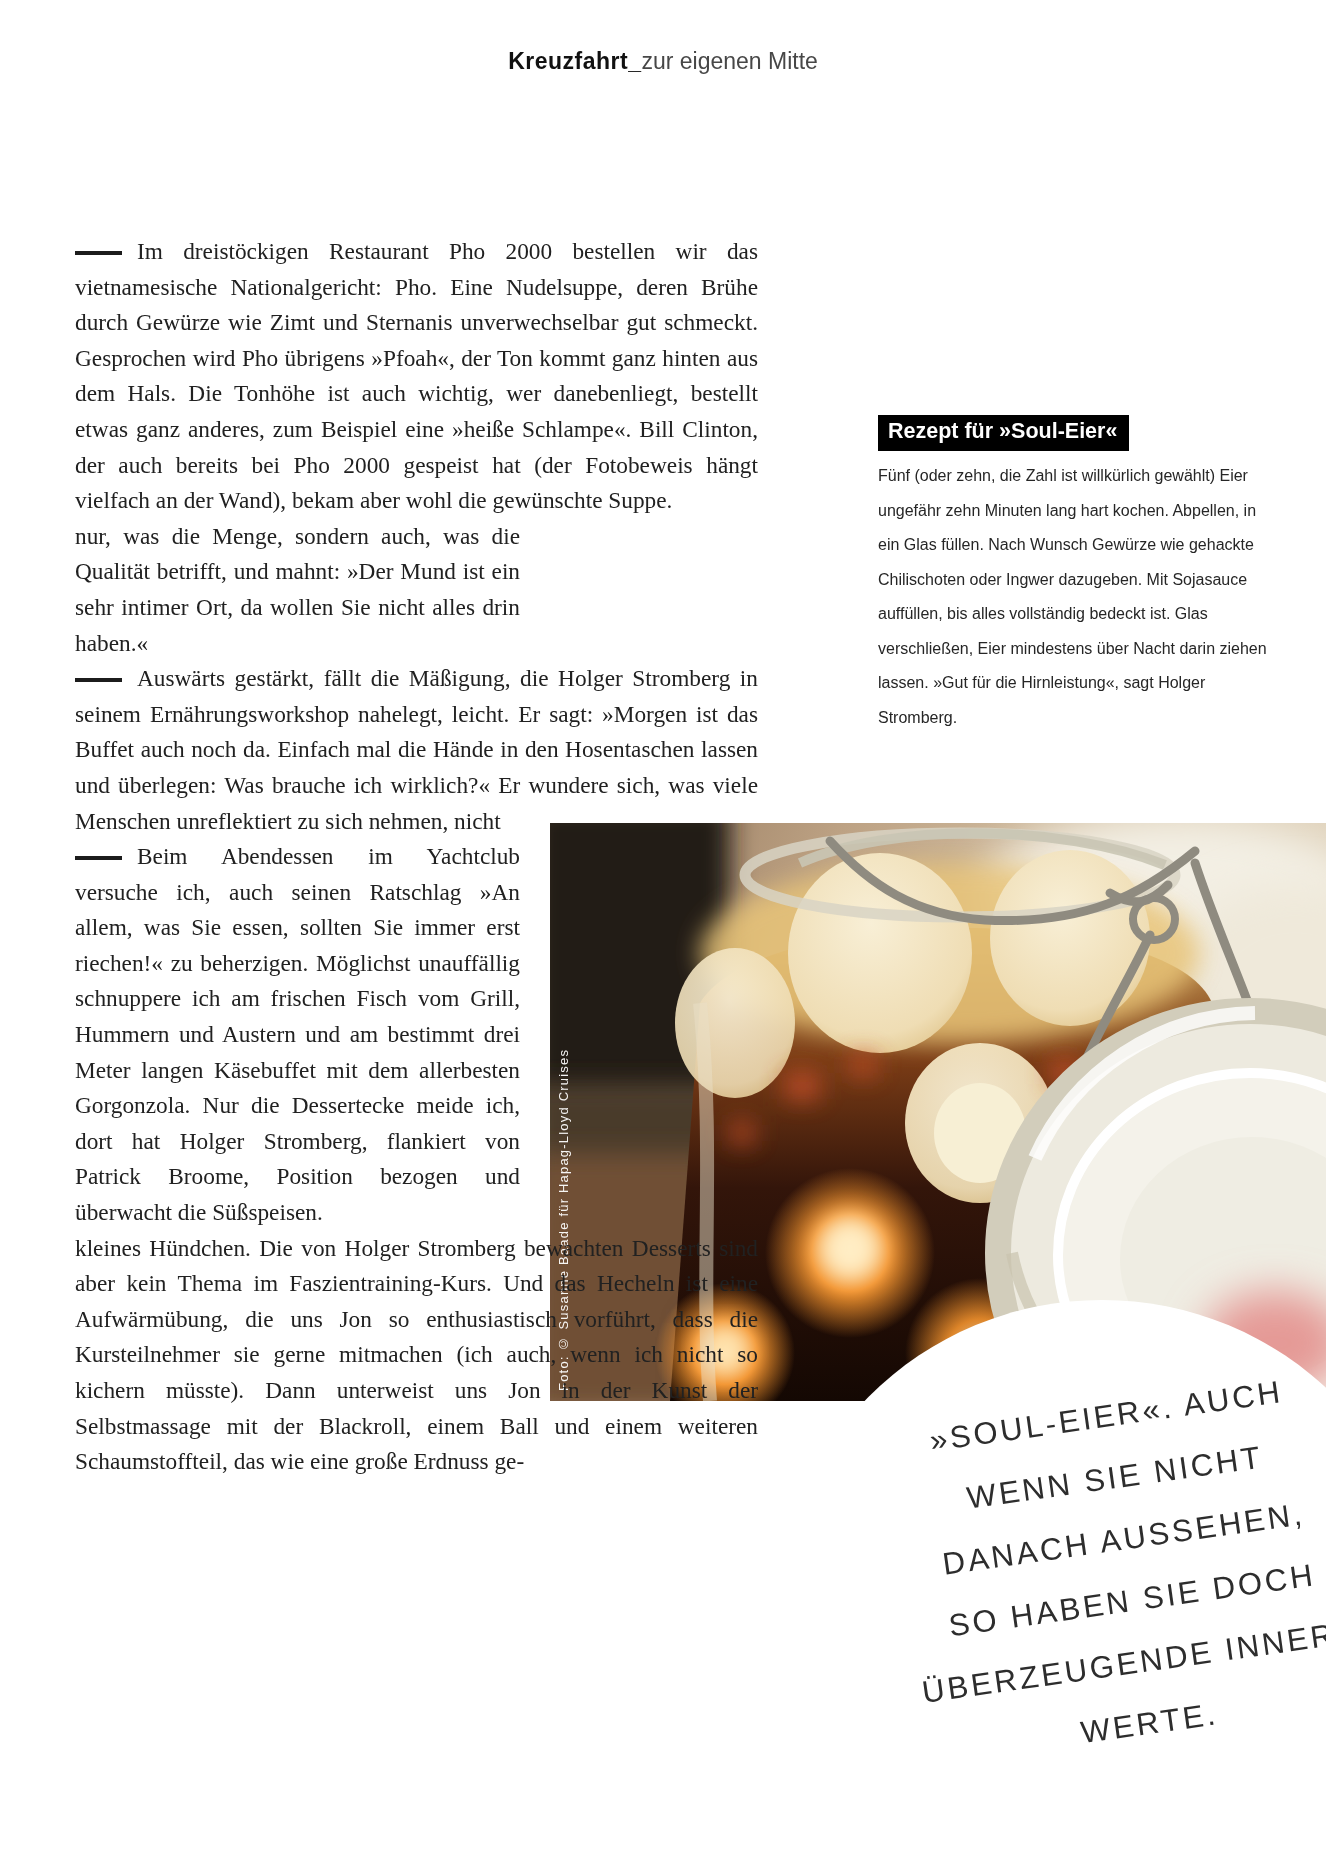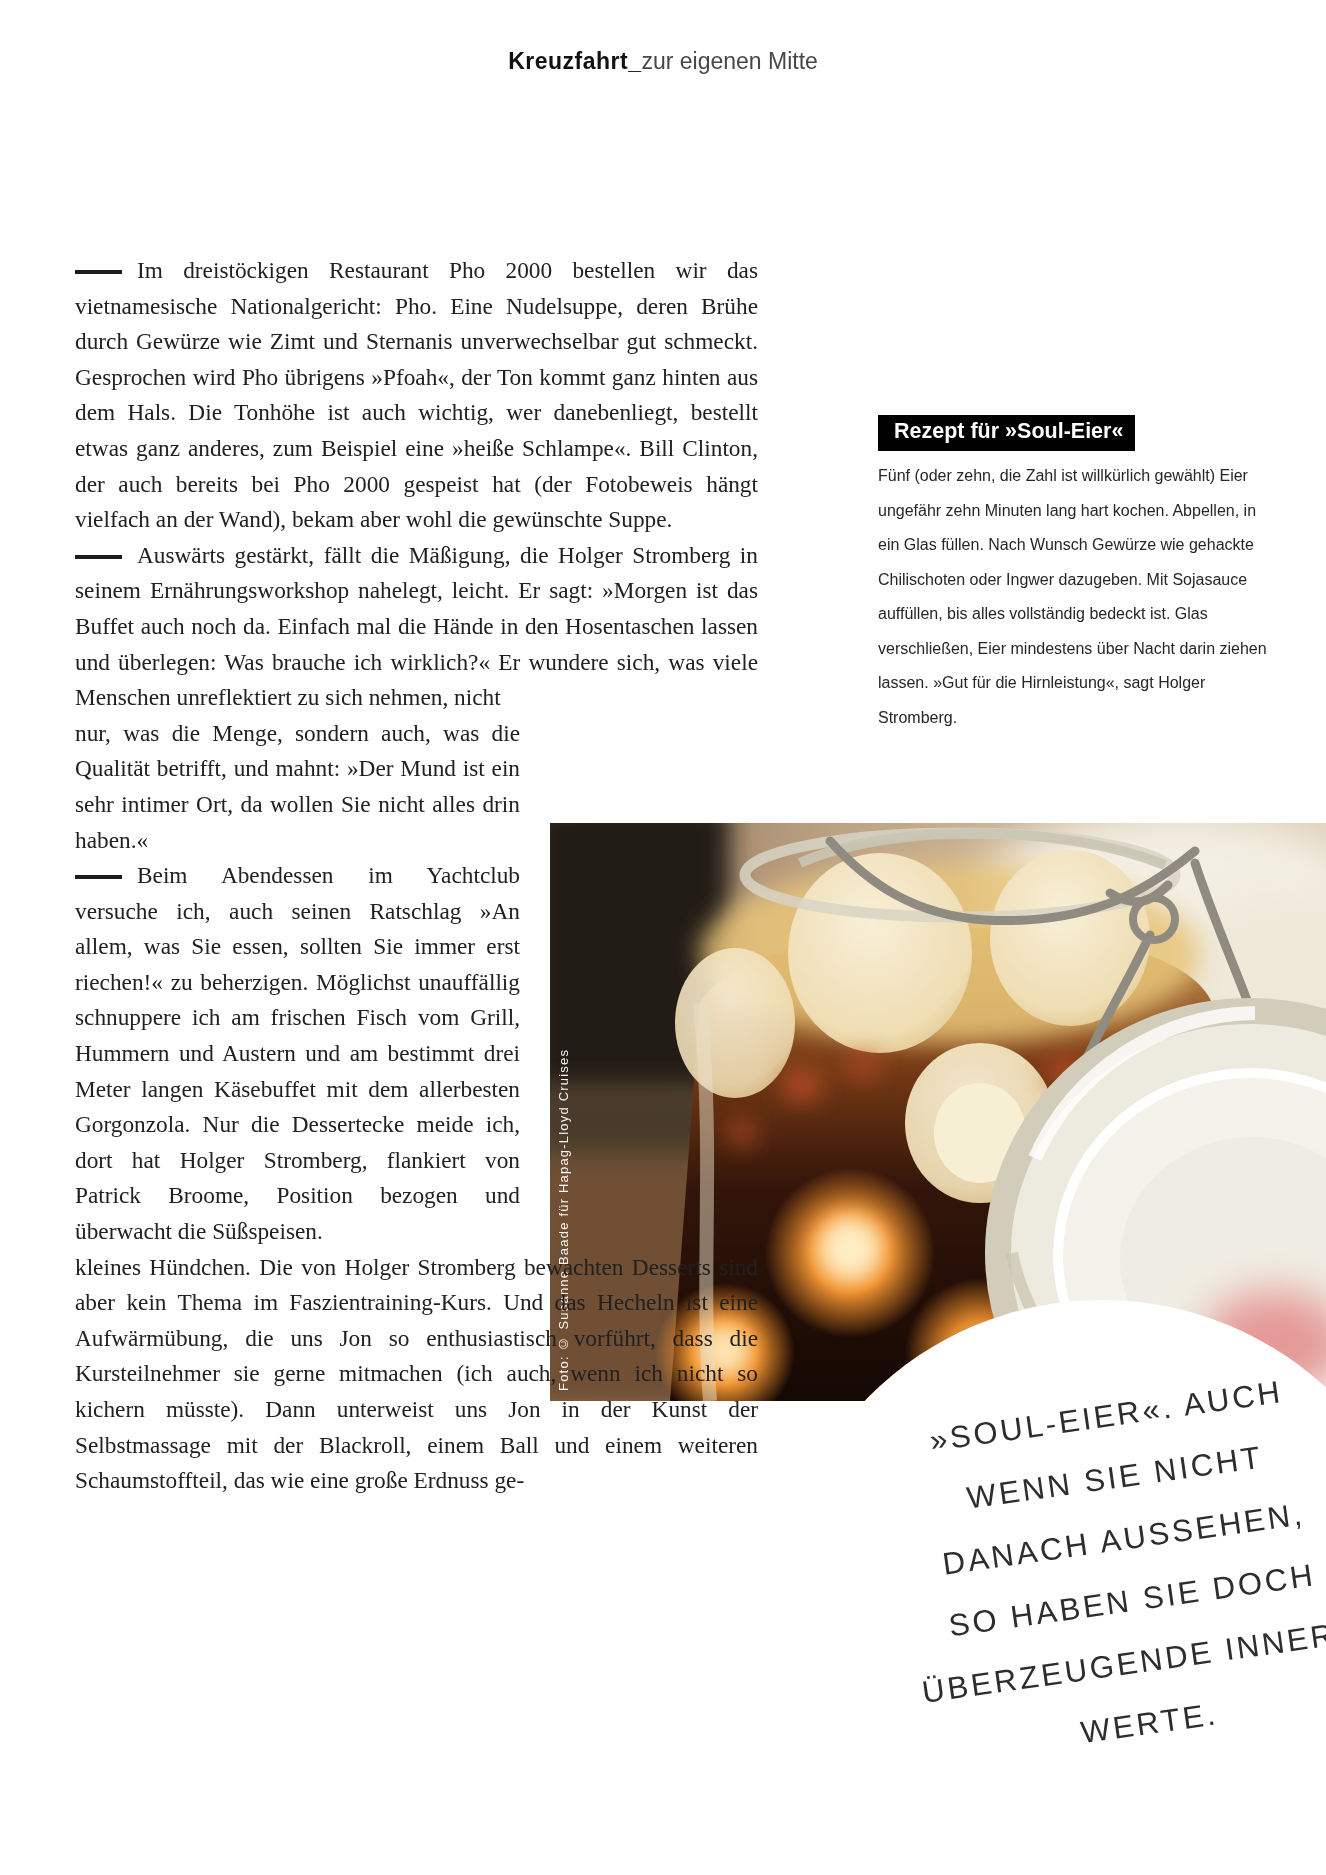--- a/index.html
+++ b/index.html
@@ -6,32 +6,32 @@
   .page{position:relative;width:1326px;height:1875px;background:#ffffff;overflow:hidden;
         font-family:"Liberation Serif", serif;color:#1f1f1f;}
 
   
   .pageheader{position:absolute;top:48px;left:0;width:100%;text-align:center;
         font-family:"Liberation Sans", sans-serif;font-size:23px;}
   .brand{font-weight:bold;color:#111111;letter-spacing:.5px;}
   .subtitle{color:#474747;}
 
   
-  .article{position:absolute;left:75px;top:253px;width:683px;
+  .article{position:absolute;left:75px;top:234px;width:683px;
         font-size:23.3px;line-height:35.6px;text-align:justify;color:#212121;font-family:Liberation Serif, serif;}
   .seg{display:block;}
   .seg.narrow{margin-right:238px;}
   .pdash{display:inline-block;width:47px;height:4px;background:#1c1c1c;
         margin-right:15px;vertical-align:4px;}
 
   
   .recipe{position:absolute;left:878px;top:415px;width:390px;
         font-family:"Liberation Sans", sans-serif;}
   .recipe-title{display:inline-block;background:#000000;color:#ffffff;
-        font-weight:bold;font-size:21.5px;padding:4px 12px 7px 16px;margin:0 0 8px 0;}
+        font-weight:bold;font-size:21.5px;padding:4px 12px 7px 10px;margin:0 0 8px 0;}
   .recipe-body{font-size:16px;line-height:34.5px;color:#262626;text-align:left;}
 
   
   .photo{position:absolute;left:550px;top:823px;width:776px;height:578px;overflow:hidden;}
   .photo svg{display:block;}
   .photo-credit{position:absolute;left:6px;bottom:10px;height:300px;
         writing-mode:vertical-rl;transform:rotate(180deg);
         font-family:"Liberation Sans", sans-serif;font-size:13px;letter-spacing:1.2px;
         color:#ffffff;opacity:.95;white-space:nowrap;}
 
@@ -150,22 +150,22 @@
       </g>
     </svg>
     <div class="photo-credit">Foto: © Susanne Baade für Hapag-Lloyd Cruises</div>
   </div>
 
   <div class="article">
     <p style="margin:0">
       <span class="seg wide"><span class="pdash"></span><span>Im dreistöckigen Restaurant Pho 2000 bestellen wir das vietnamesische Nationalgericht: Pho. Eine Nudelsuppe, deren Brühe durch Gewürze wie Zimt und Sternanis unverwechselbar gut schmeckt. Gesprochen wird Pho übrigens »Pfoah«, der Ton kommt ganz hinten aus dem Hals. Die Tonhöhe ist auch wichtig, wer danebenliegt, bestellt etwas ganz anderes, zum Beispiel eine »heiße Schlampe«. Bill Clinton, der auch bereits bei Pho 2000 gespeist hat (der Fotobeweis hängt vielfach an der Wand), bekam aber wohl die gewünschte Suppe.</span></span>
     </p>
     <p style="margin:0">
+      <span class="seg narrow"><span>nur, was die Menge, sondern auch, was die Qualität betrifft, und mahnt: »Der Mund ist ein sehr intimer Ort, da wollen Sie nicht alles drin haben.«</span></span>
       <span class="seg wide"><span class="pdash"></span><span>Auswärts gestärkt, fällt die Mäßigung, die Holger Stromberg in seinem Ernährungsworkshop nahelegt, leicht. Er sagt: »Morgen ist das Buffet auch noch da. Einfach mal die Hände in den Hosentaschen lassen und überlegen: Was brauche ich wirklich?« Er wundere sich, was viele Menschen unreflektiert zu sich nehmen, nicht</span></span>
-      <span class="seg narrow"><span>nur, was die Menge, sondern auch, was die Qualität betrifft, und mahnt: »Der Mund ist ein sehr intimer Ort, da wollen Sie nicht alles drin haben.«</span></span>
     </p>
     <p style="margin:0">
       <span class="seg narrow"><span class="pdash"></span><span>Beim Abendessen im Yachtclub versuche ich, auch seinen Ratschlag »An allem, was Sie essen, sollten Sie immer erst riechen!« zu beherzigen. Möglichst unauffällig schnuppere ich am frischen Fisch vom Grill, Hummern und Austern und am bestimmt drei Meter langen Käsebuffet mit dem allerbesten Gorgonzola. Nur die Dessertecke meide ich, dort hat Holger Stromberg, flankiert von Patrick Broome, Position bezogen und überwacht die Süßspeisen.</span></span>
     </p>
     <p style="margin:0">
       <span class="seg wide"><span>kleines Hündchen. Die von Holger Stromberg bewachten Desserts sind aber kein Thema im Faszientraining-Kurs. Und das Hecheln ist eine Aufwärmübung, die uns Jon so enthusiastisch vorführt, dass die Kursteilnehmer sie gerne mitmachen (ich auch, wenn ich nicht so kichern müsste). Dann unterweist uns Jon in der Kunst der Selbstmassage mit der Blackroll, einem Ball und einem weiteren Schaumstoffteil, das wie eine große Erdnuss ge-</span></span>
     </p>
   </div>
 
   <div class="recipe">

